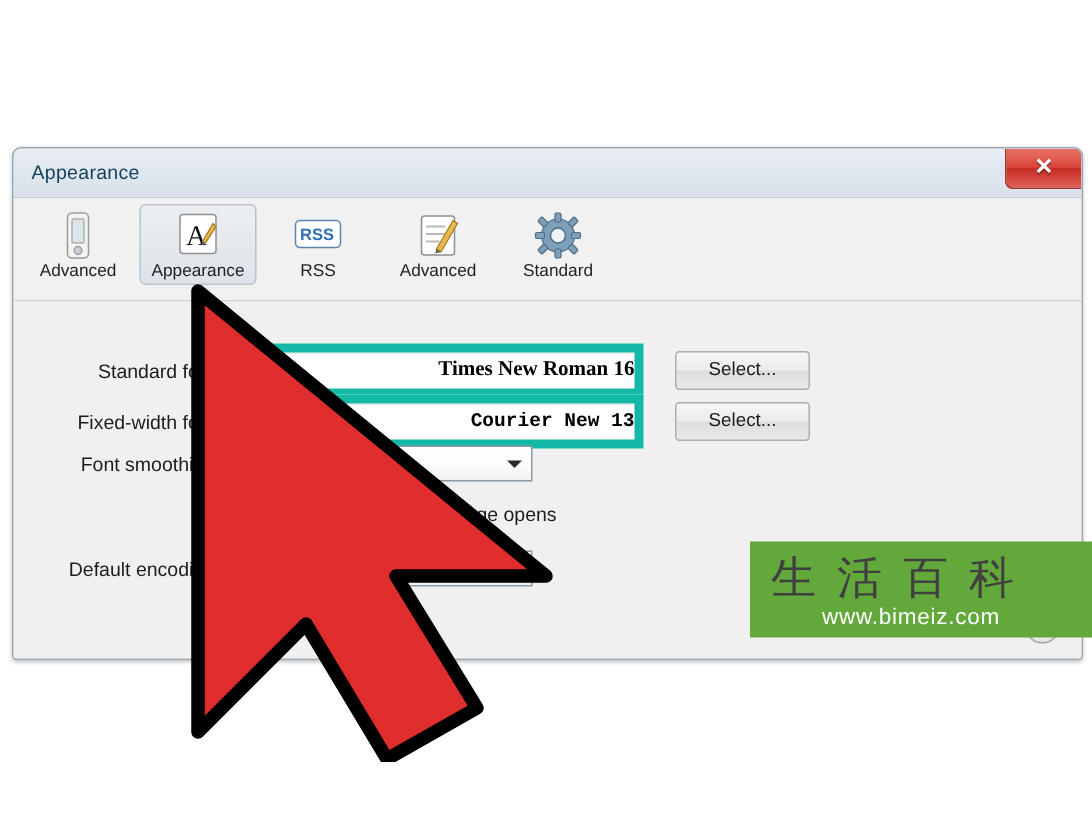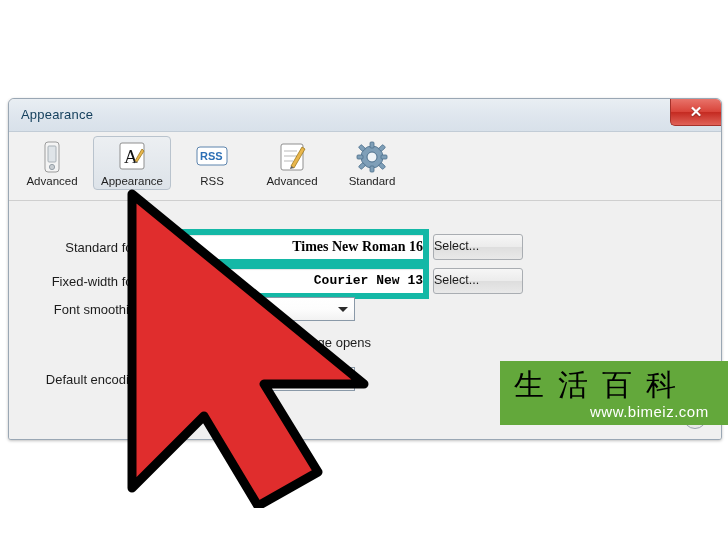--- a/index.html
+++ b/index.html
@@ -148,27 +148,28 @@
     font-size: 14px;
     color: #000;
     font-weight: bold;
   }
   .textbox.serif { font-family: "Liberation Serif", serif; }
   .textbox.mono  { font-family: "Liberation Mono", monospace; font-size: 13px; }
 
   .btn {
     width: 88px;
     height: 24px;
-    margin-left: 4px;
+    margin-left: 21px;
     font-size: 12.5px;
     color: #1b1b1b;
     background: linear-gradient(to bottom, #f6f6f6 0%, #ececec 48%, #dedede 52%, #e9e9e9 100%);
     border: 1px solid #a9adb2;
     border-radius: 3px;
     line-height: 22px;
+    text-align: center;
     cursor: pointer;
   }
 
   .select {
     position: relative;
     width: 200px;
     height: 24px;
     background: linear-gradient(to bottom, #ffffff 0%, #fdfdfd 50%, #f2f2f2 100%);
     border: 1px solid #8a99a8;
     font-size: 13px;
@@ -227,32 +228,31 @@
     height: 64px;
     background: #63a83b;
     z-index: 40;
   }
   .wm-chars {
     position: absolute;
     left: 14px;
     top: 4px;
     font-family: Liberation Serif, serif;
     font-size: 30px;
-    color: #000000;
+    color: #404040;
     letter-spacing: 14px;
     white-space: nowrap;
   }
   .wm-url {
     position: absolute;
     left: 48px;
     bottom: 5px;
     font-size: 15px;
     color: #ffffff;
     letter-spacing: 0.5px;
-    margin-left: 42px;
   }
 </style>
 </head>
 <body>
 
 <div id="root">
 
   <div class="ghost-text">rab to choose your homepage and select options for</div>
 
   <div class="window">

